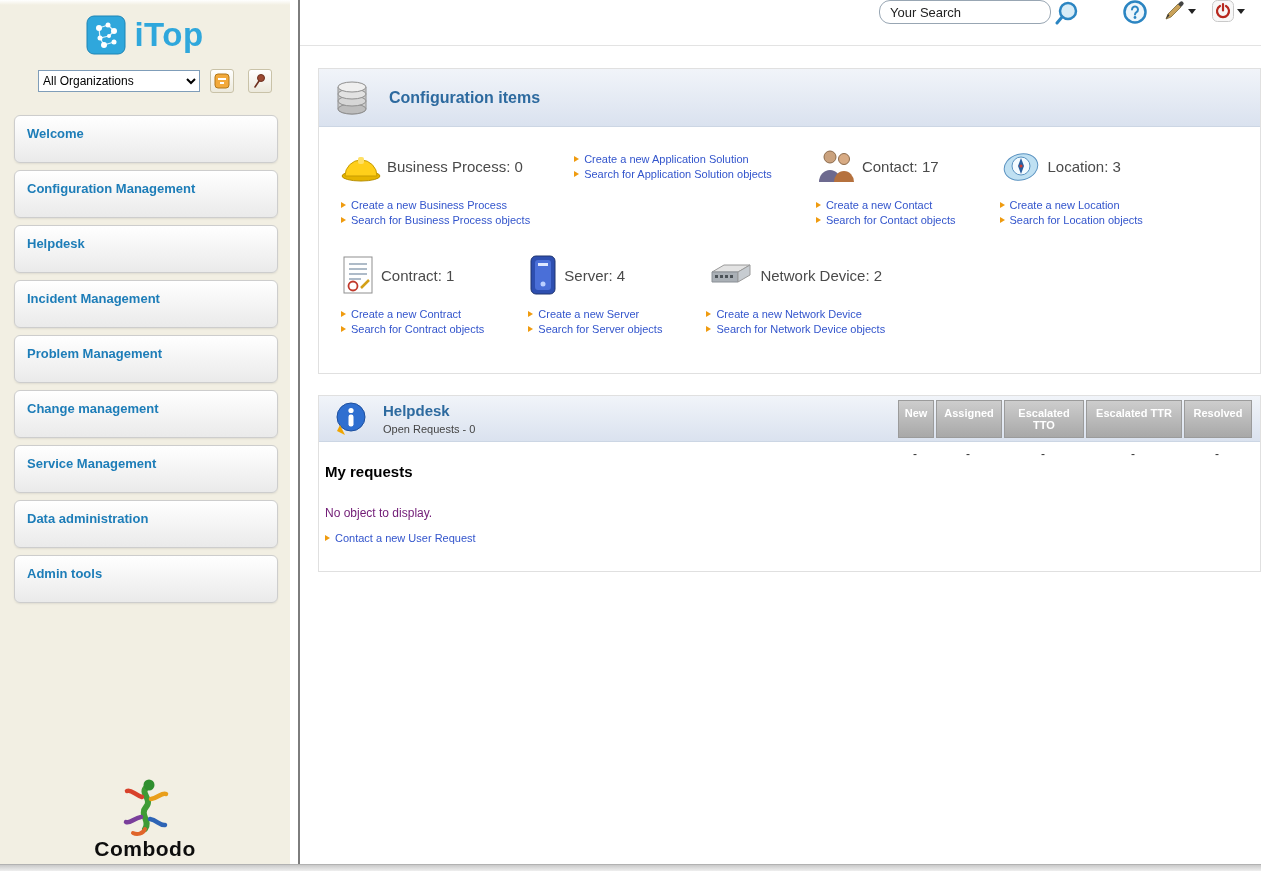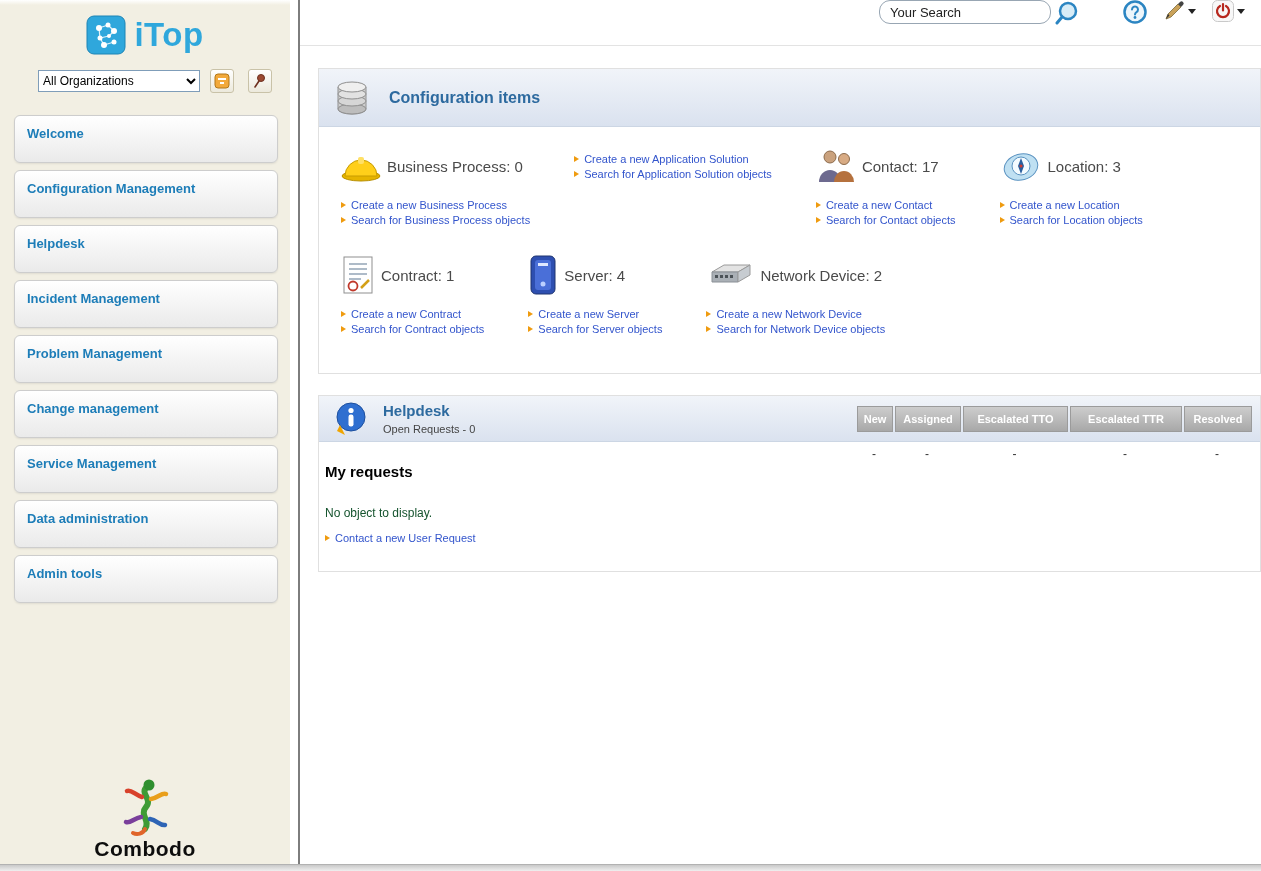--- a/index.html
+++ b/index.html
@@ -92,27 +92,27 @@
 
   
   .hd-titles { display: flex; flex-direction: column; margin-left: 14px; }
   .hd-titles .panel-title { font-size: 15px; }
   .hd-sub { font-size: 11px; color: #444; margin-top: 4px; }
   .hd-cols { margin-left: auto; display: flex; gap: 2px; }
   .col-h {
     background: linear-gradient(#cdcdcd, #a8a8a8); border: 1px solid #9b9b9b;
     color: #fff; font-size: 11px; font-weight: bold; text-align: center; padding: 6px 2px;
   }
-  .cw0 { width: 36px; } .cw1 { width: 66px; } .cw2 { width: 105px; } .cw3 { width: 112px; } .cw4 { width: 68px; }
+  .cw0 { width: 36px; } .cw1 { width: 66px; } .cw2 { width: 80px; } .cw3 { width: 96px; } .cw4 { width: 68px; }
   .hd-vals { display: flex; gap: 2px; justify-content: flex-end; padding-right: 9px; margin-top: 5px; color: #333; font-size: 12px; }
   .hd-vals span { text-align: center; }
 
   .my-requests { padding: 0 0 0 6px; }
   .mr-title { font-size: 15px; font-weight: bold; color: #000; margin-top: 2px; }
-  .mr-empty { font-size: 12px; color: #14532d; margin-top: 26px; }
+  .mr-empty { font-size: 12px; color: #701a75; margin-top: 26px; }
   .mr-link-row { margin-top: 12px; }
 
   .bottom-bar {
     position: absolute; left: 0; right: 0; bottom: 0; height: 7px;
     background: linear-gradient(#c9c9c9, #efefef); border-top: 1px solid #b2b2b2; z-index: 5;
   }
 </style>
 </head>
 <body>
 

